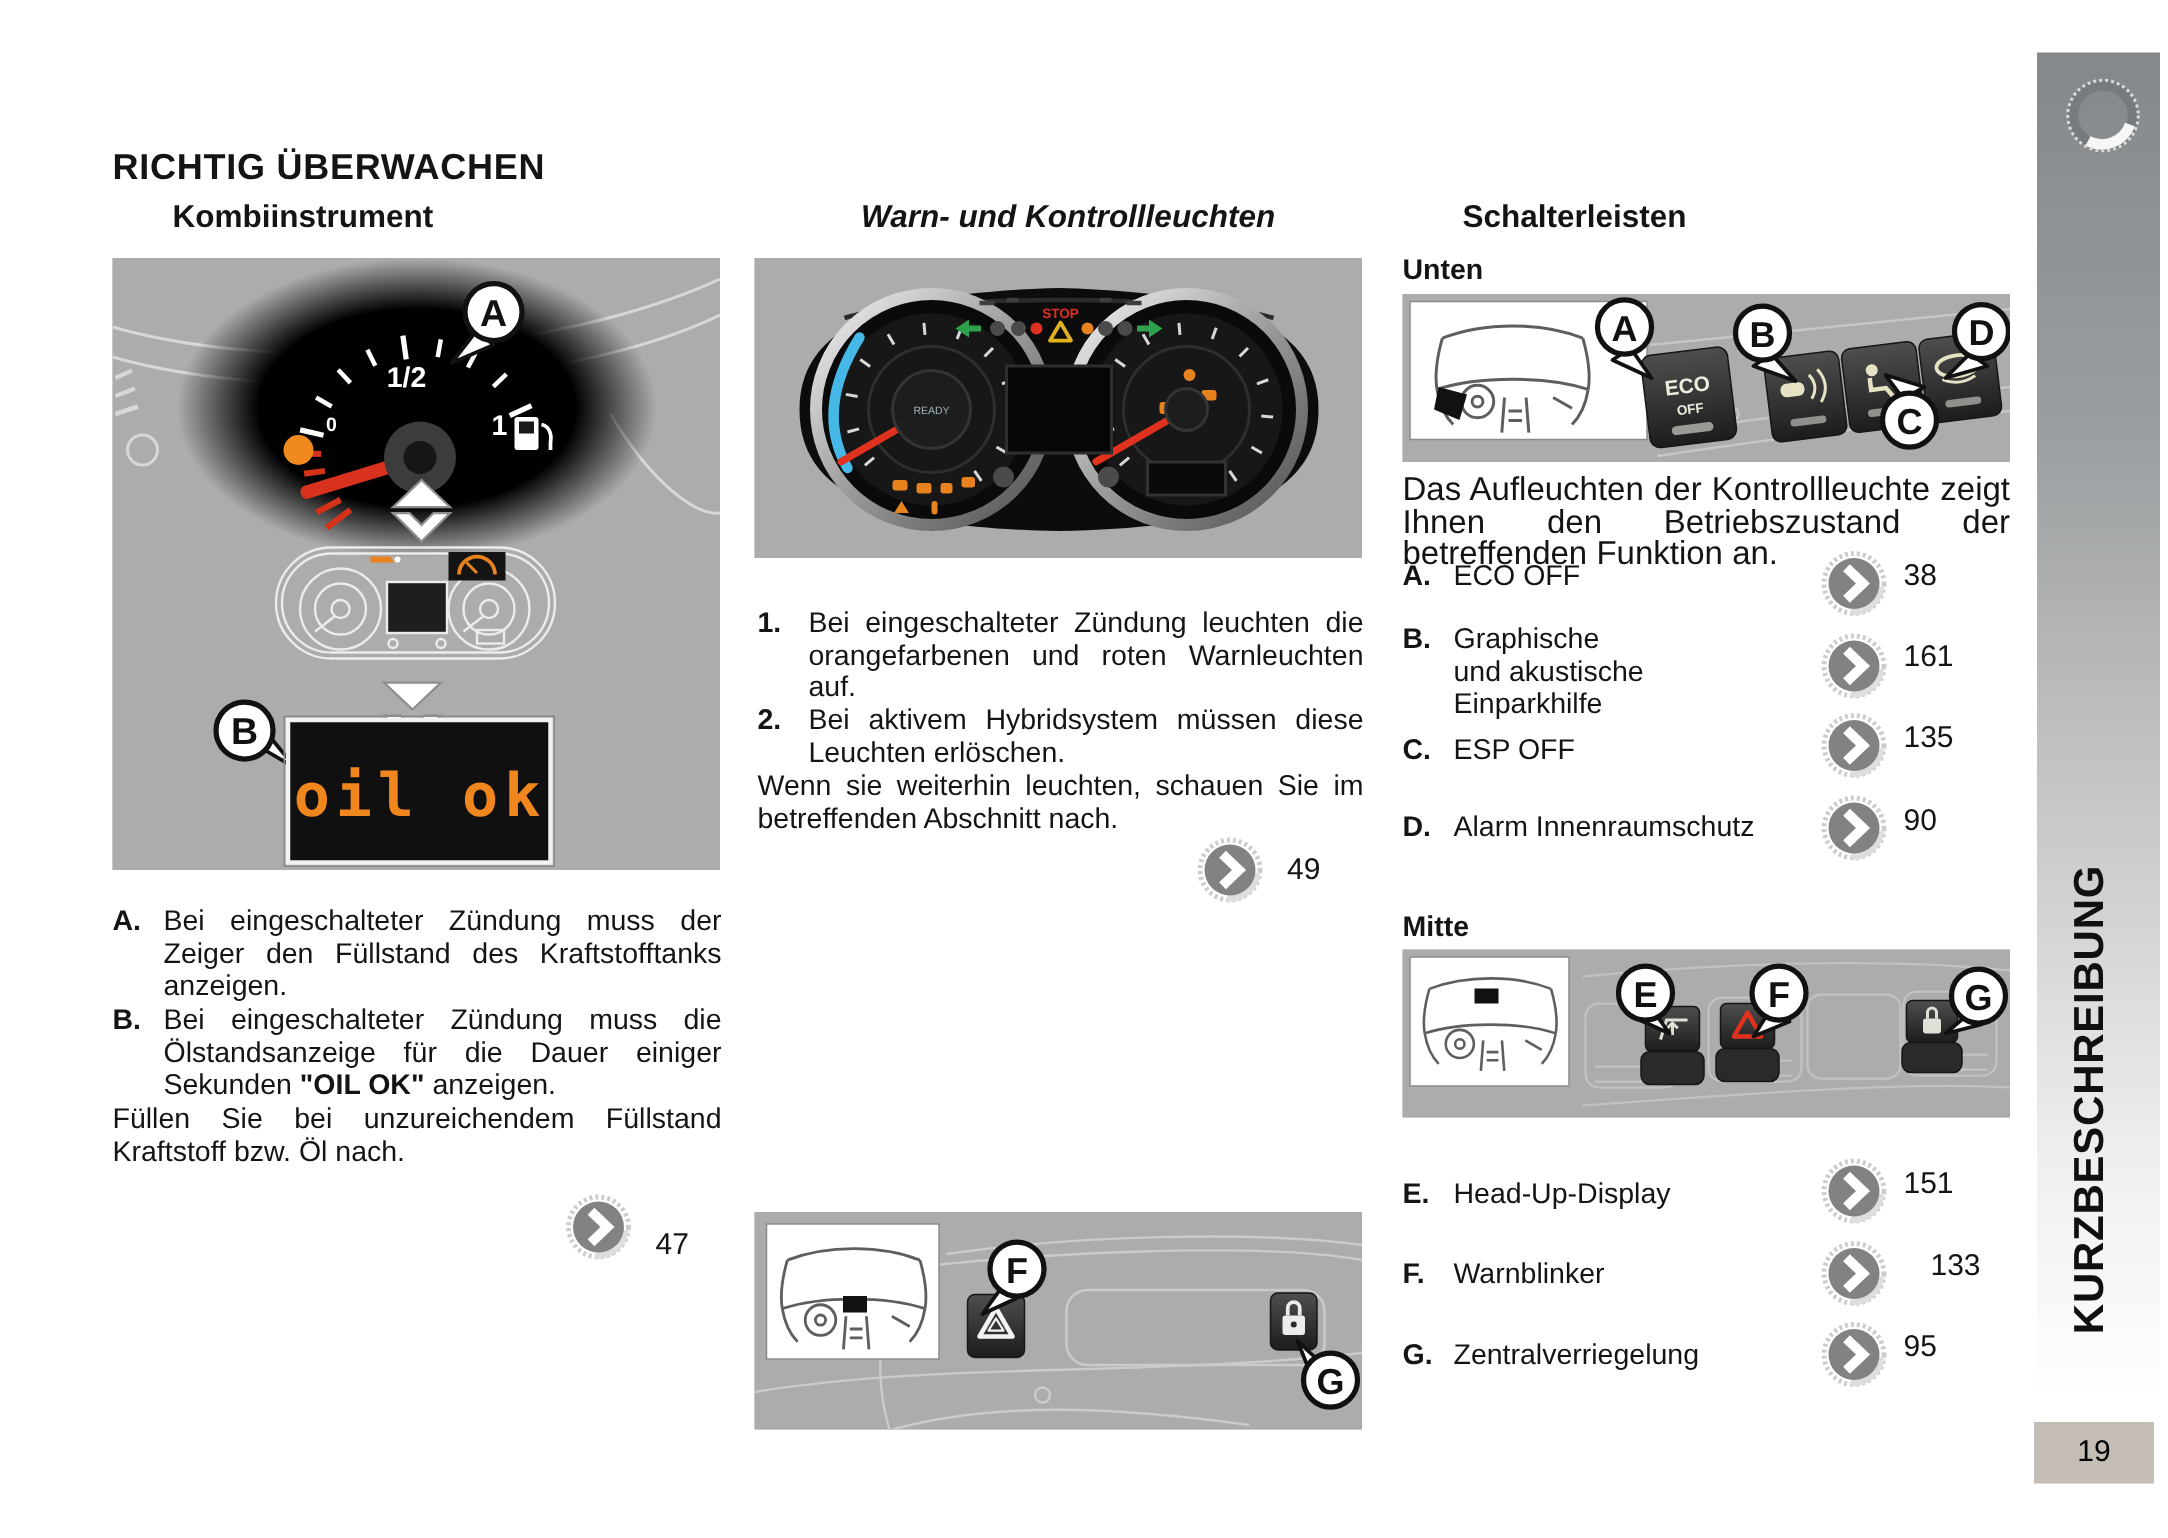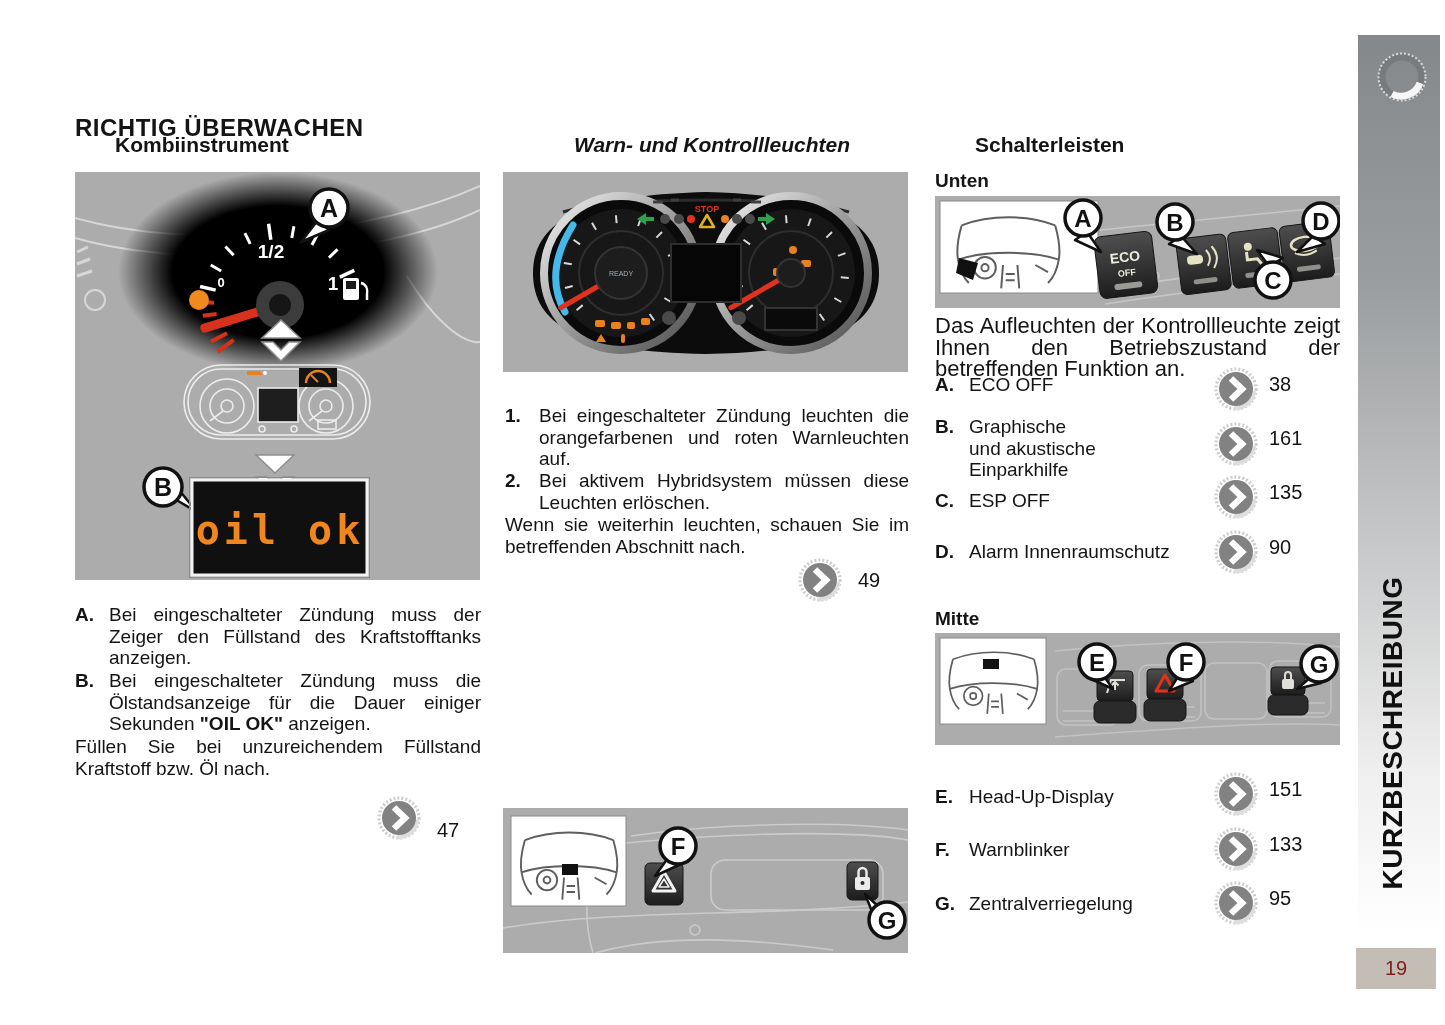--- a/index.html
+++ b/index.html
@@ -21,21 +21,21 @@
   .r3row .lbl{position:absolute;left:0;top:0;font-weight:bold;}
   .r3row .txt{position:absolute;left:34px;top:0;width:225px;}
   .r3row .refsvg{position:absolute;left:277px;width:48px;height:48px;}
   .r3row .num{position:absolute;left:334px;font-size:20px;text-align:center;}
   .sidebar{position:absolute;left:1358px;top:35px;width:82px;height:900px;
      background:linear-gradient(180deg,#85888A 0%,#9B9EA0 28%,#C9CACB 58%,#EFEFEF 82%,#FFFFFF 100%);}
   .vlabel{position:absolute;left:1377px;top:933px;width:400px;height:42px;
      transform-origin:0 0;transform:rotate(-90deg);
      font-size:28px;font-weight:bold;letter-spacing:.5px;color:#101010;text-align:center;}
   .pagebox{position:absolute;left:1356px;top:948px;width:80px;height:41px;background:#C3BDB5;
-     display:flex;align-items:center;justify-content:center;font-size:20px;color:#7f1d1d;}
+     display:flex;align-items:center;justify-content:center;font-size:20px;color:#000000;}
   .refline{position:absolute;display:flex;align-items:center;gap:14px;}
   text{font-family:"Liberation Sans","DejaVu Sans",sans-serif;}
   .segtext{font-family:"DejaVu Sans Mono",monospace;}
 </style>
 </head>
 <body>
 
 <div class="page">
 
   <svg width="0" height="0" style="position:absolute" aria-hidden="true">
@@ -69,21 +69,21 @@
       </g>
       <g id="refarrow">
         <circle cx="24" cy="24" r="20" fill="none" stroke="#CCCCCC" stroke-width="3.2" stroke-dasharray="2 2"></circle>
         <path d="M42,26 A19,19 0 0 1 22,43" stroke="#DEDEDE" stroke-width="4.5" fill="none"></path>
         <circle cx="24" cy="24" r="17" fill="#828282"></circle>
         <path d="M19,13.5 L30,24 L19,34.5" stroke="#FFFFFF" stroke-width="6.5" fill="none"></path>
       </g>
     </defs>
   </svg>
 
-  <div class="abs h1" style="left:75px;top:98px;margin-top:16px;">RICHTIG ÜBERWACHEN</div>
+  <div class="abs h1" style="left:75px;top:98px;">RICHTIG ÜBERWACHEN</div>
 
   <div class="abs h2" style="left:75px;top:133px;">Kombiinstrument</div>
 
   <div class="fig" style="left:75px;top:172px;width:405px;height:408px;">
     <svg width="405" height="408" viewBox="0 0 405 408">
       <rect width="405" height="408" fill="#ACACAC"></rect>
       <g stroke="#DCDCDC" stroke-width="2" fill="none" opacity="0.9">
         <path d="M0,46 C120,80 300,62 405,14"></path>
         <path d="M0,66 C120,100 310,84 405,38"></path>
         <path d="M332,104 C358,148 388,172 405,170"></path>
@@ -534,21 +534,21 @@
         <use href="#refarrow"></use>
       </svg>
     <span class="num" style="top:-7px;">151</span>
   </div>
   <div class="r3row" style="left:935px;top:839px;height:50px;">
     <span class="lbl">F.</span>
     <span class="txt">Warnblinker</span>
     <svg class="refsvg" style="top:-14px;" viewBox="0 0 48 48">
         <use href="#refarrow"></use>
       </svg>
-    <span class="num" style="top:-5px;">133</span>
+    <span class="num" style="top:-5px;margin-left:18px;">133</span>
   </div>
   <div class="r3row" style="left:935px;top:893px;height:50px;">
     <span class="lbl">G.</span>
     <span class="txt" style="width:250px;">Zentralverriegelung</span>
     <svg class="refsvg" style="top:-14px;" viewBox="0 0 48 48">
         <use href="#refarrow"></use>
       </svg>
     <span class="num" style="top:-5px;">95</span>
   </div>
 

